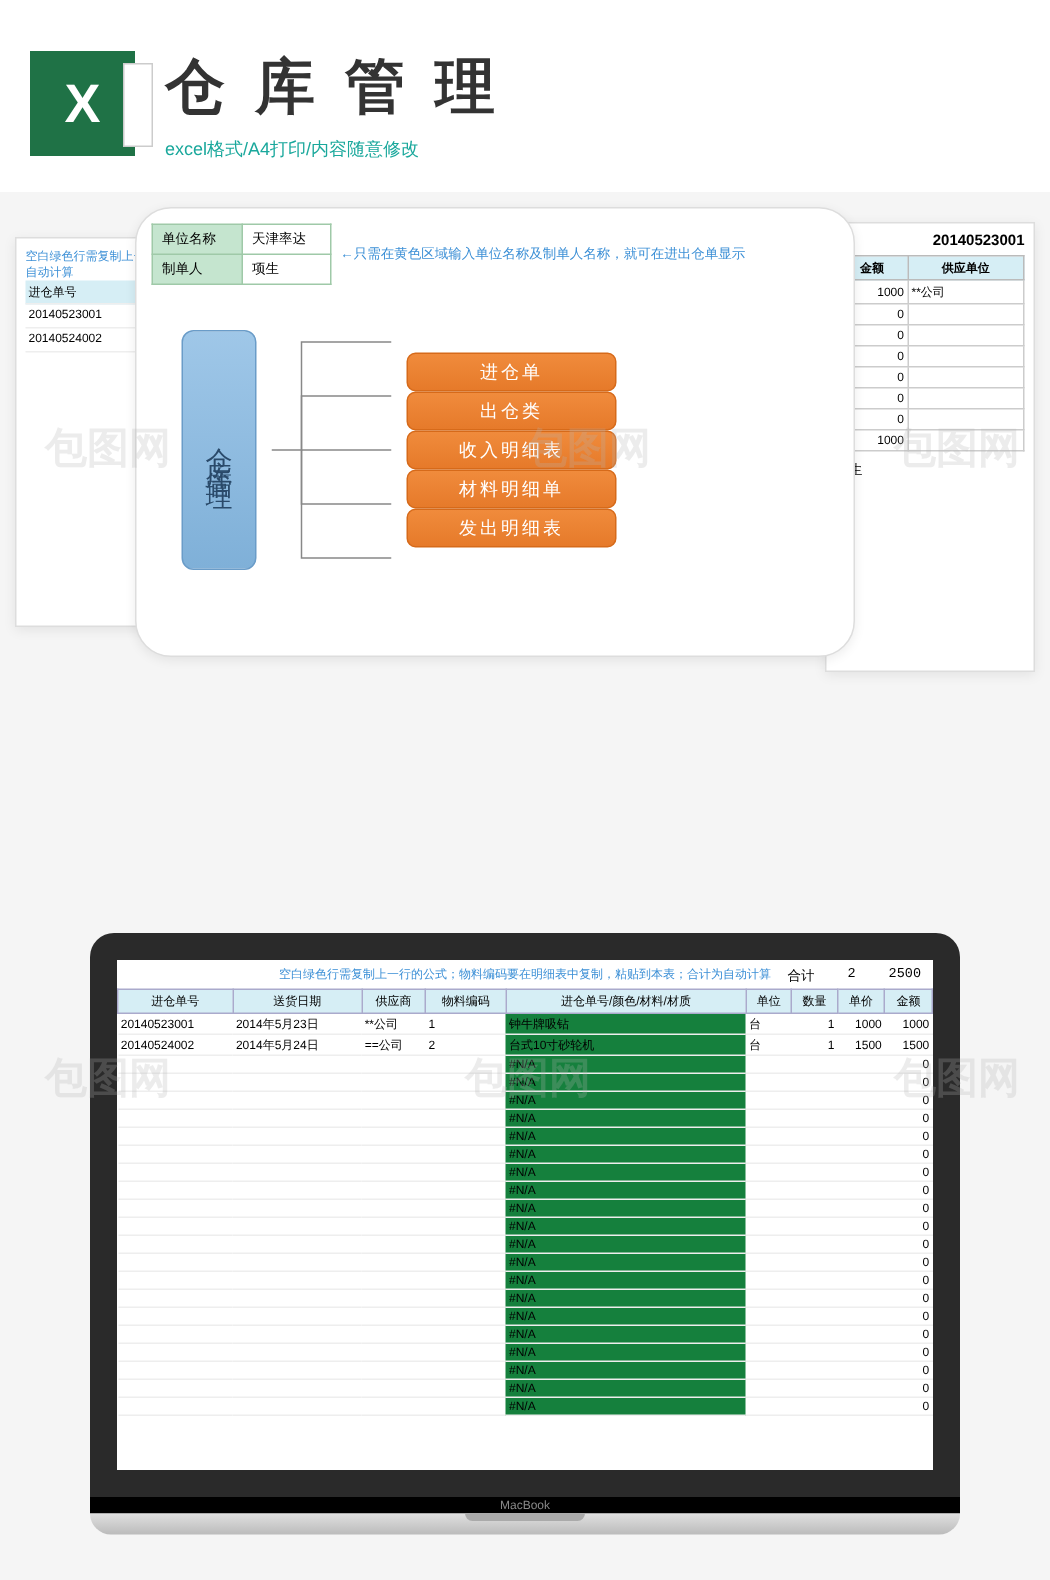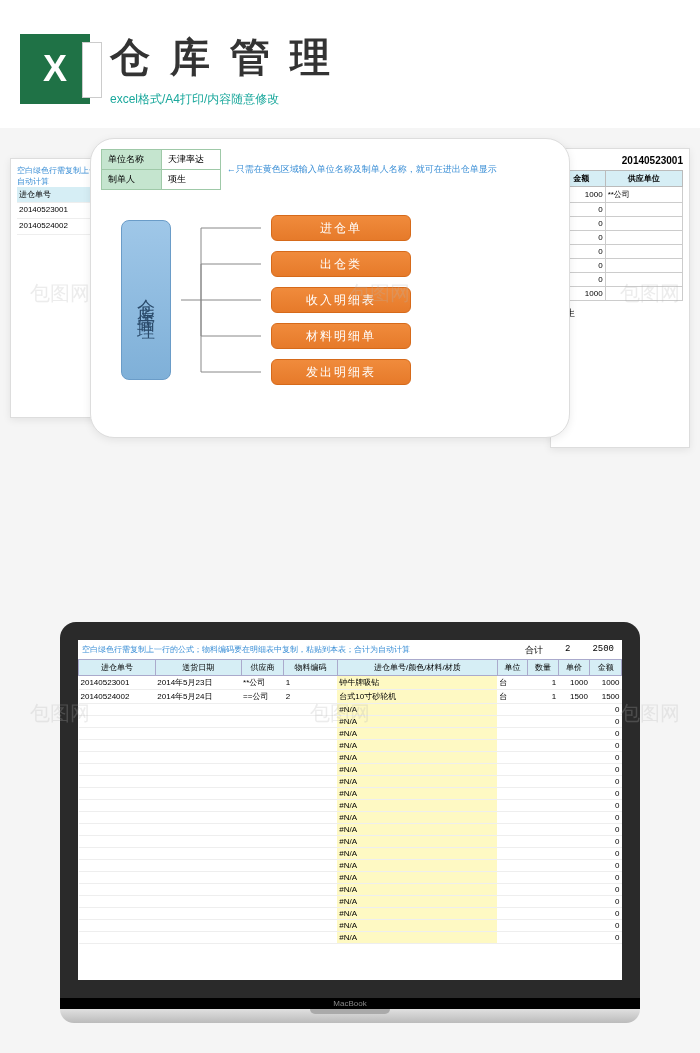--- a/index.html
+++ b/index.html
@@ -7,22 +7,22 @@
       width: 700px;
       height: 1053px;
       background: #f5f5f5;
       font-family: "Microsoft YaHei", sans-serif;
       position: relative;
       overflow: hidden;
     }
     .watermark {
       position: absolute;
       color: rgba(180,180,180,0.25);
-      font-size: 20px;
-      font-weight: normal;
+      font-size: 28px;
+      font-weight: bold;
       pointer-events: none;
       z-index: 100;
     }
     
     .header {
       background: #fff;
       padding: 30px 20px 20px 20px;
       display: flex;
       align-items: center;
       gap: 20px;
@@ -129,21 +129,21 @@
       letter-spacing: 8px;
       color: #2a4a6a;
       font-family: "KaiTi", serif;
     }
     .connector {
       position: relative;
       width: 80px;
       height: 180px;
     }
     .connector svg { width: 100%; height: 100%; }
-    .menu-col { display: flex; flex-direction: column; gap: 10px; }
+    .menu-col { display: flex; flex-direction: column; }
     .menu-btn {
       width: 140px;
       height: 26px;
       background: linear-gradient(#f08b3c, #e67a2a);
       border: 1px solid #d66a1a;
       border-radius: 6px;
       color: #fff;
       font-size: 12px;
       display: flex;
       align-items: center;
@@ -188,26 +188,26 @@
       border-radius: 0 0 6px 6px;
     }
     .laptop-label {
       text-align: center;
       font-size: 8px;
       color: #888;
       background: #000000;
       padding: 1px;
     }
 
-    .detail-note { color: #3b8fd6; font-size: 8px; padding: 4px; }
+    .detail-note { color: #3b8fd6; font-size: 8px; padding: 4px; text-align: center; }
     .summary-row { position: absolute; right: 8px; top: 4px; font-size: 9px; display: flex; gap: 22px; font-family: Liberation Mono, monospace; }
     .detail-table { width: 100%; border-collapse: collapse; font-size: 8px; }
     .detail-table th { background: #d6eef5; border: 1px solid #aac; padding: 2px; text-align: center; font-weight: normal; }
     .detail-table td { border-bottom: 1px solid #eee; padding: 1px 2px; }
-    .detail-table .matcol { background: #fef9c3; }
+    .detail-table .matcol { background: #15803d; }
     .detail-table .r { text-align: right; }
   </style>
 </head>
 <body>
 
 <div class="watermark" style="left:30px;top:280px">包图网</div>
 <div class="watermark" style="left:350px;top:280px">包图网</div>
 <div class="watermark" style="right:20px;top:280px">包图网</div>
 <div class="watermark" style="left:30px;top:700px">包图网</div>
 <div class="watermark" style="left:310px;top:700px">包图网</div>

